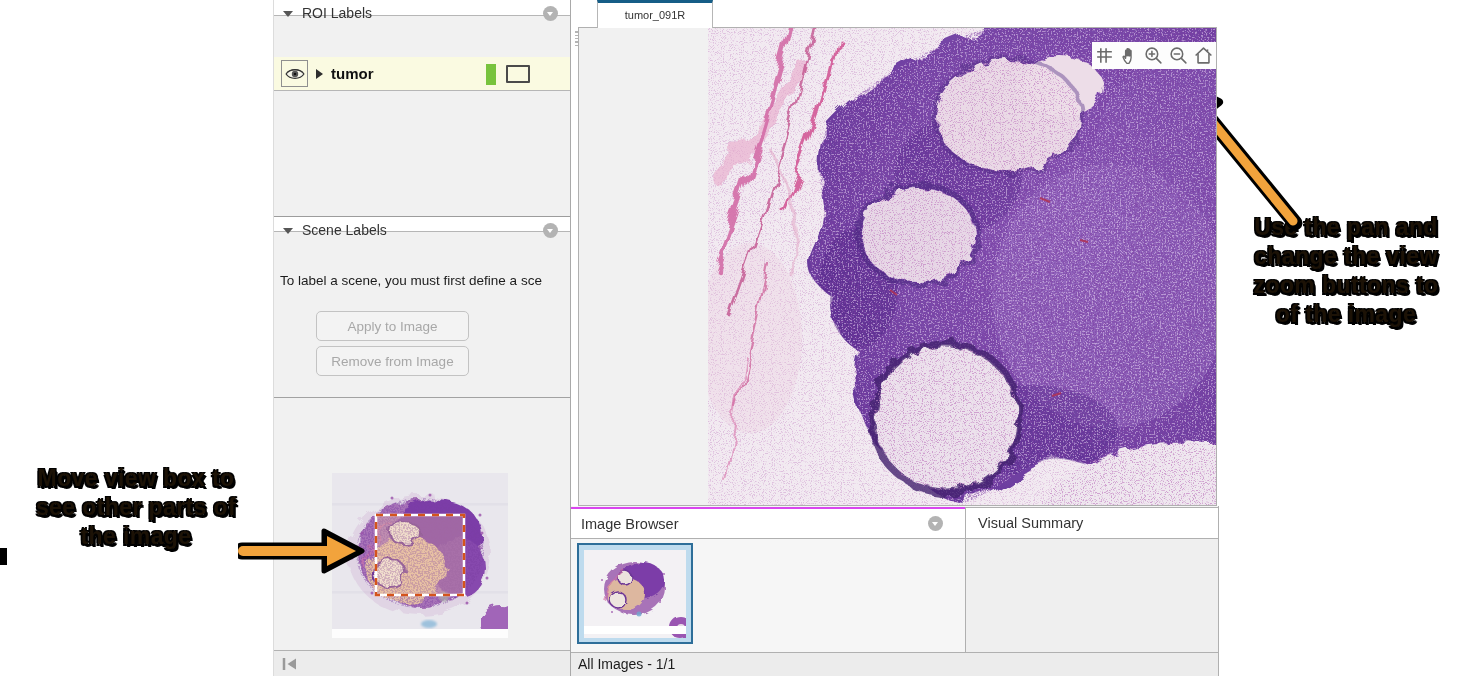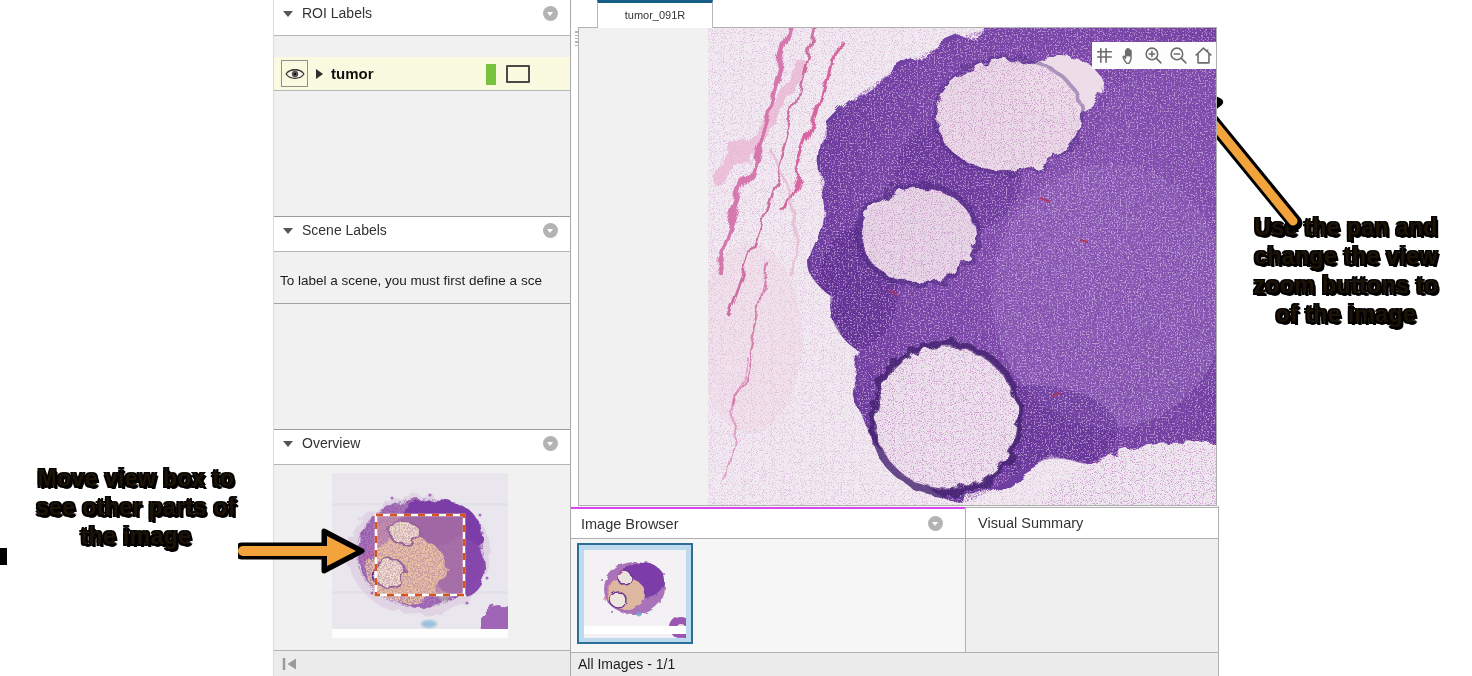--- a/index.html
+++ b/index.html
@@ -2,21 +2,21 @@
 <html><head>
 <meta charset="utf-8">
 <style>
   html,body{margin:0;padding:0;background:#fff;font-family:"Liberation Sans",sans-serif;}
   .screen{position:relative;width:1472px;height:676px;background:#fff;overflow:hidden;}
   .abs{position:absolute;}
 
   
   .left-panel{position:absolute;left:273px;top:0;width:298px;height:676px;background:#f1f1f1;
     border-left:1px solid #dcdcdc;border-right:1px solid #a9a9a9;box-sizing:border-box;}
-  .sec-header{position:absolute;left:0;width:100%;height:36px;background:#fff;
+  .sec-header{position:absolute;left:0;width:100%;height:16px;background:#fff;
     border-bottom:1px solid #b6b6b6;box-sizing:border-box;}
   .sec-header.with-top{border-top:1px solid #9c9c9c;}
   .sec-title{position:absolute;left:28px;top:0;line-height:27px;font-size:14px;color:#333;}
   .caret-down{position:absolute;left:9px;top:11px;width:0;height:0;
     border-left:5px solid transparent;border-right:5px solid transparent;border-top:6px solid #565656;}
   .circle-btn{position:absolute;right:12px;top:6px;width:15px;height:15px;border-radius:50%;background:#b3b3b3;}
   .circle-btn::after{content:"";position:absolute;left:4px;top:6px;width:0;height:0;
     border-left:3.5px solid transparent;border-right:3.5px solid transparent;border-top:4.5px solid #fff;}
 
   .roi-row{position:absolute;left:0;top:28px;width:100%;height:34px;background:#fafae1;
@@ -112,26 +112,25 @@
     <div class="sec-header with-top" style="top:216px;">
       <span class="caret-down"></span>
       <span class="sec-title">Scene Labels</span>
       <span class="circle-btn"></span>
     </div>
 
     <div class="scene-msg">
       <span>To label a scene, you must first define a sce</span>
     </div>
 
-
-    <div class="sec-header with-top" style="top:429px;">
-      <span class="caret-down"></span>
-      <span class="sec-title">Overview</span>
-      <span class="circle-btn"></span>
-    </div>
+    <div class="scene-btn-area">
+      <button class="gray-btn" style="top:20px;">Apply to Image</button>
+      <button class="gray-btn" style="top:55px;">Remove from Image</button>
+    </div>
+
 
     <div class="overview-thumb">
       <svg width="176" height="165" viewBox="0 0 176 165">
         <defs>
           <filter id="rg" x="-15%" y="-15%" width="130%" height="130%">
             <feTurbulence type="fractalNoise" baseFrequency="0.028" numOctaves="3" seed="7" result="t"></feTurbulence>
             <feDisplacementMap in="SourceGraphic" in2="t" scale="20"></feDisplacementMap>
           </filter>
           <filter id="rg2" x="-20%" y="-20%" width="140%" height="140%">
             <feTurbulence type="fractalNoise" baseFrequency="0.08" numOctaves="2" seed="3" result="t"></feTurbulence>

